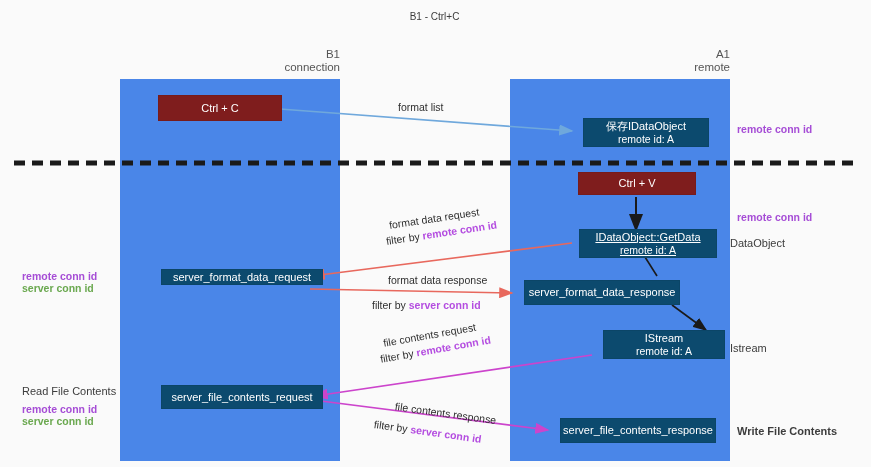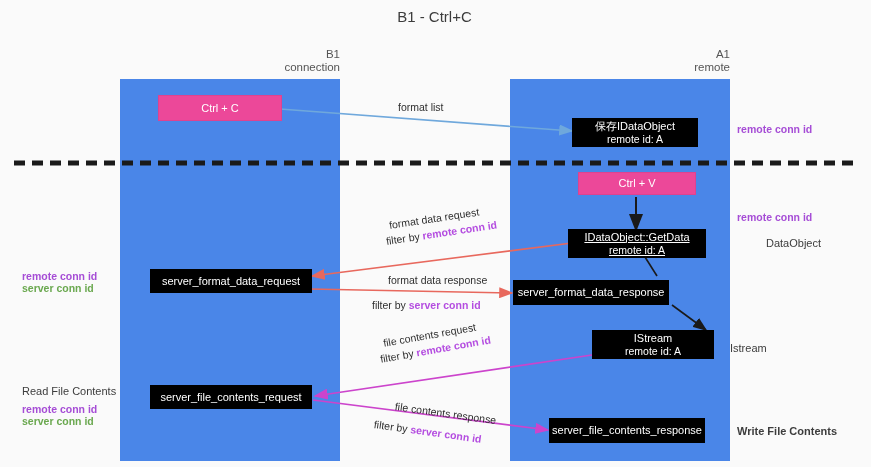--- a/index.html
+++ b/index.html
@@ -7,36 +7,36 @@
     width:871px;height:467px;
     background:#fafafa;
     font-family:"Liberation Sans","DejaVu Sans",sans-serif;
     position:relative;
     overflow:hidden;
     color:#404040;
   }
   #stage{position:absolute;inset:0;}
   .lane{position:absolute;background:#4a86e8;}
   .lane-head{position:absolute;text-align:right;font-size:11.5px;color:#555;line-height:13px;}
-  .title{position:absolute;left:0;right:2px;top:7px;text-align:center;font-size:15px;color:#3c3c3c;line-height:20px;}
+  .title{position:absolute;left:0;right:2px;top:7px;text-align:center;font-size:10px;color:#3c3c3c;line-height:20px;}
   .box{
     position:absolute;
     box-sizing:border-box;
     display:flex;
     flex-direction:column;
     align-items:center;
     justify-content:center;
     color:#ffffff;
     font-size:11px;
     line-height:13px;
     text-align:center;
     border:1px solid rgba(0,0,0,0.06);
   }
-  .box.green{background:#ec4899;}
-  .box.orange{background:#000000;}
+  .box.green{background:#7f1d1d;}
+  .box.orange{background:#0c4a6e;margin-left:11px;}
   .box .l2{font-size:10.5px;}
   .sidelabel{position:absolute;font-size:10.5px;line-height:13px;font-weight:bold;}
   .sidelabel.purple{color:#a64dd6;}
   .sidelabel.green{color:#6aa84f;}
   .plainlabel{position:absolute;font-size:11px;line-height:14px;color:#3c3c3c;}
   .arrowlabel{position:absolute;font-size:10.5px;line-height:14px;color:#2f2f2f;white-space:nowrap;}
   .arrowlabel .hl{font-weight:bold;color:#b44de0;}
   .arrowlabel.rot-up{transform:rotate(-8.5deg);transform-origin:left top;}
   .arrowlabel.rot-up2{transform:rotate(-10deg);transform-origin:left top;}
   .arrowlabel.rot-dn2{transform:rotate(8deg);transform-origin:left top;}
@@ -109,21 +109,21 @@
 
   <div class="box green" style="left:578px;top:172px;width:118px;height:23px;">
     <div>Ctrl + V</div>
   </div>
 
   <div class="box orange" style="left:568px;top:229px;width:138px;height:29px;text-decoration:underline;">
     <div>IDataObject::GetData</div>
     <div class="l2">remote id: A</div>
   </div>
 
-  <div class="box orange" style="left:150px;top:269px;width:162px;height:24px;">
+  <div class="box orange" style="left:150px;top:269px;width:162px;height:16px;">
     <div>server_format_data_request</div>
   </div>
 
   <div class="box orange" style="left:513px;top:280px;width:156px;height:25px;">
     <div>server_format_data_response</div>
   </div>
 
   <div class="box orange" style="left:592px;top:330px;width:122px;height:29px;">
     <div>IStream</div>
     <div class="l2">remote id: A</div>
@@ -156,21 +156,21 @@
 
   <div class="arrowlabel rot-dn2" style="left:396px;top:399px;">file contents response</div>
   <div class="arrowlabel rot-dn2" style="left:375px;top:417px;">
     <span>filter by </span><span class="hl">server conn id</span>
   </div>
 
   <div class="sidelabel purple" style="left:737px;top:123px;">remote conn id</div>
 
   <div class="sidelabel purple" style="left:737px;top:211px;">remote conn id</div>
 
-  <div class="plainlabel" style="left:730px;top:236px;padding-left:36px;">DataObject</div>
+  <div class="plainlabel" style="left:730px;top:236px;">DataObject</div>
 
   <div class="plainlabel" style="left:730px;top:341px;">Istream</div>
 
   <div class="plainlabel" style="left:737px;top:424px;font-weight:bold;">Write File Contents</div>
 
   <div class="sidelabel purple" style="left:22px;top:270px;">remote conn id</div>
   <div class="sidelabel green" style="left:22px;top:282px;">server conn id</div>
 
   <div class="plainlabel" style="left:22px;top:384px;">Read File Contents</div>
   <div class="sidelabel purple" style="left:22px;top:403px;">remote conn id</div>

